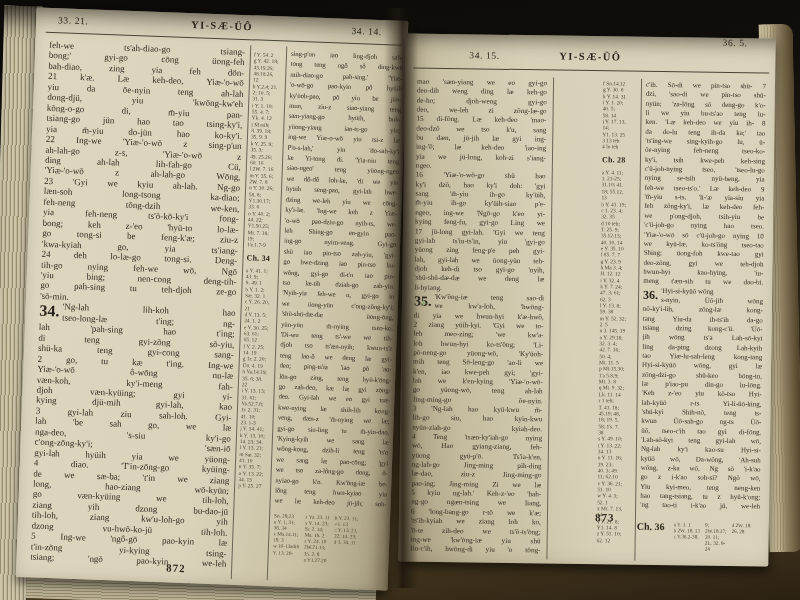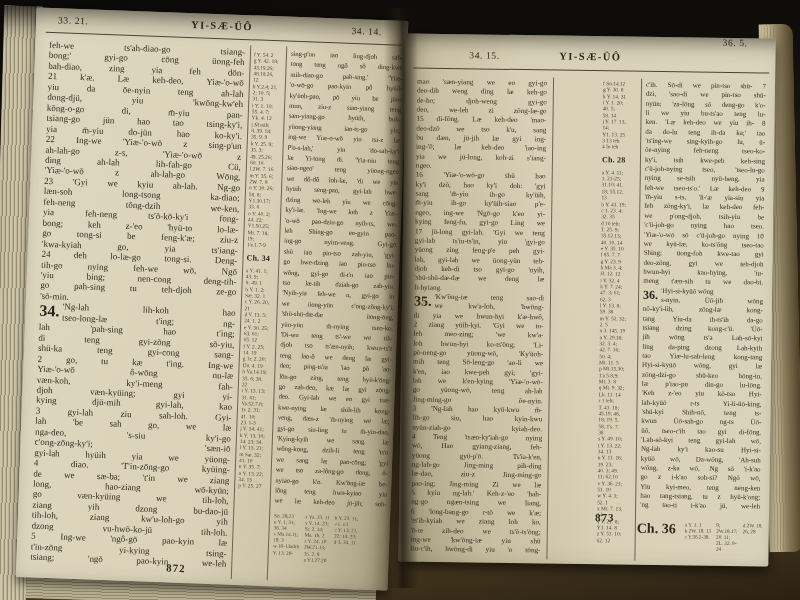--- a/index.html
+++ b/index.html
@@ -37,21 +37,21 @@
   .c1L{font-size:9px;line-height:10.45px;}
   .c1L .chap{font-size:16px;line-height:19px;}
   .c2L{font-size:6.8px;line-height:10.4px;letter-spacing:-.1px;}
   .c1R{font-size:7.2px;line-height:9.35px;}
   .c1R .chap{font-size:14px;line-height:17px;}
   .c2R{font-size:7px;line-height:9.35px;}
   .c2R .chap{font-size:12px;line-height:17px;}
   .refcol{font-size:5.4px;line-height:6.35px;color:#473f2e;}
   .fnblock{position:absolute;display:flex;gap:5px;color:#473f2e;}
   .fncol{font-size:5.2px;line-height:6.1px;}
-  .fnlabel{font-weight:bold;font-size:14px;color:#2e281d;padding-right:4px;white-space:nowrap;}
+  .fnlabel{font-weight:bold;font-size:10px;color:#2e281d;padding-right:4px;white-space:nowrap;}
   .pgnum{position:absolute;font-size:11px;font-weight:bold;color:#2e281d;letter-spacing:1px;}
   .pen-mark{position:absolute;left:420px;top:296px;color:#7da45c;font-size:13px;z-index:6;opacity:.8;}
 </style>
 </head>
 <body>
 
 <div class="fore-left"></div>
 <div class="bottom-stack"></div>
 <div class="fore-right"></div>
 

